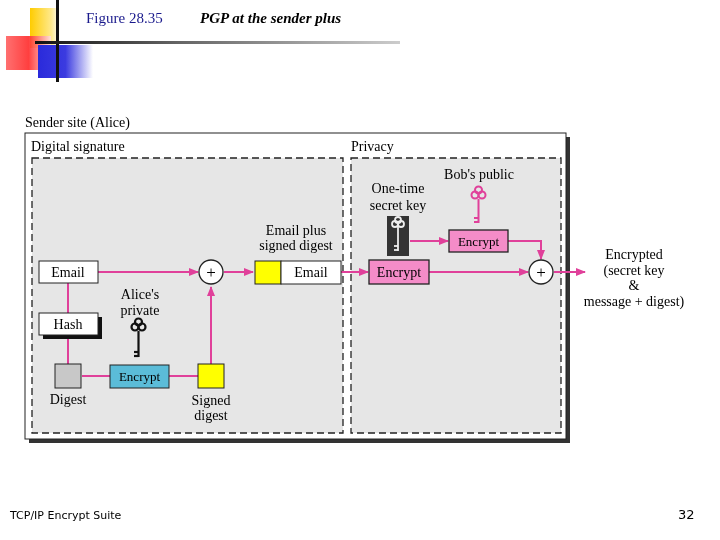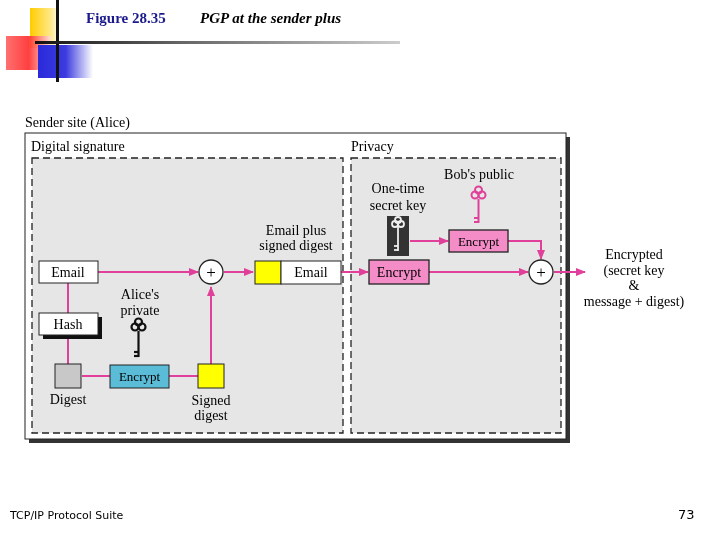--- a/index.html
+++ b/index.html
@@ -1,18 +1,18 @@
 <!DOCTYPE html>
 <html><head>
 <meta charset="utf-8">
 <style>
   html,body{margin:0;padding:0;}
   body{width:720px;height:540px;position:relative;background:#fff;overflow:hidden;font-family:"Liberation Serif",serif;}
   .deco{position:absolute;}
-  #title-num{position:absolute;left:86px;top:10px;font-size:15px;font-weight:bold;color:#1a1a8c;}
+  #title-num{position:absolute;left:86px;top:10px;font-size:15px;font-weight:normal;color:#1a1a8c;}
   #title-text{position:absolute;left:200px;top:10px;font-size:15px;font-weight:bold;font-style:italic;color:#000;}
   #footer-left{position:absolute;left:10px;top:509px;font-family:"DejaVu Sans",sans-serif;font-size:11px;color:#000;}
   #footer-right{position:absolute;left:678px;top:507px;font-family:"DejaVu Sans",sans-serif;font-size:13px;color:#000;}
   svg text{font-family:"Liberation Serif",serif;}
 </style>
 </head>
 <body>
 
 <div class="deco" style="left:30px;top:8px;width:30px;height:40px;background:linear-gradient(90deg,#ffcc00,#ffe98a 70%,#fff);"></div>
 <div class="deco" style="left:6px;top:36px;width:45px;height:34px;background:linear-gradient(90deg,#ff6060 0%,#ff2a2a 50%,#ffe0e0 100%);opacity:.9;"></div>
@@ -123,14 +123,14 @@
 
   <circle cx="541" cy="272" r="12" fill="#fff" stroke="#222" stroke-width="1.3"></circle>
   <text x="541" y="278" font-size="17" text-anchor="middle">+</text>
 
   <text x="634" y="259" font-size="14" text-anchor="middle">Encrypted</text>
   <text x="634" y="275" font-size="14" text-anchor="middle">(secret key</text>
   <text x="634" y="290" font-size="14" text-anchor="middle">&amp;</text>
   <text x="634" y="306" font-size="14" text-anchor="middle">message + digest)</text>
 </svg>
 
-<div id="footer-left">TCP/IP Protocol Suite</div>
-<div id="footer-right">73</div>
+<div id="footer-left">TCP/IP Encrypt Suite</div>
+<div id="footer-right">32</div>
 
 </body></html>

